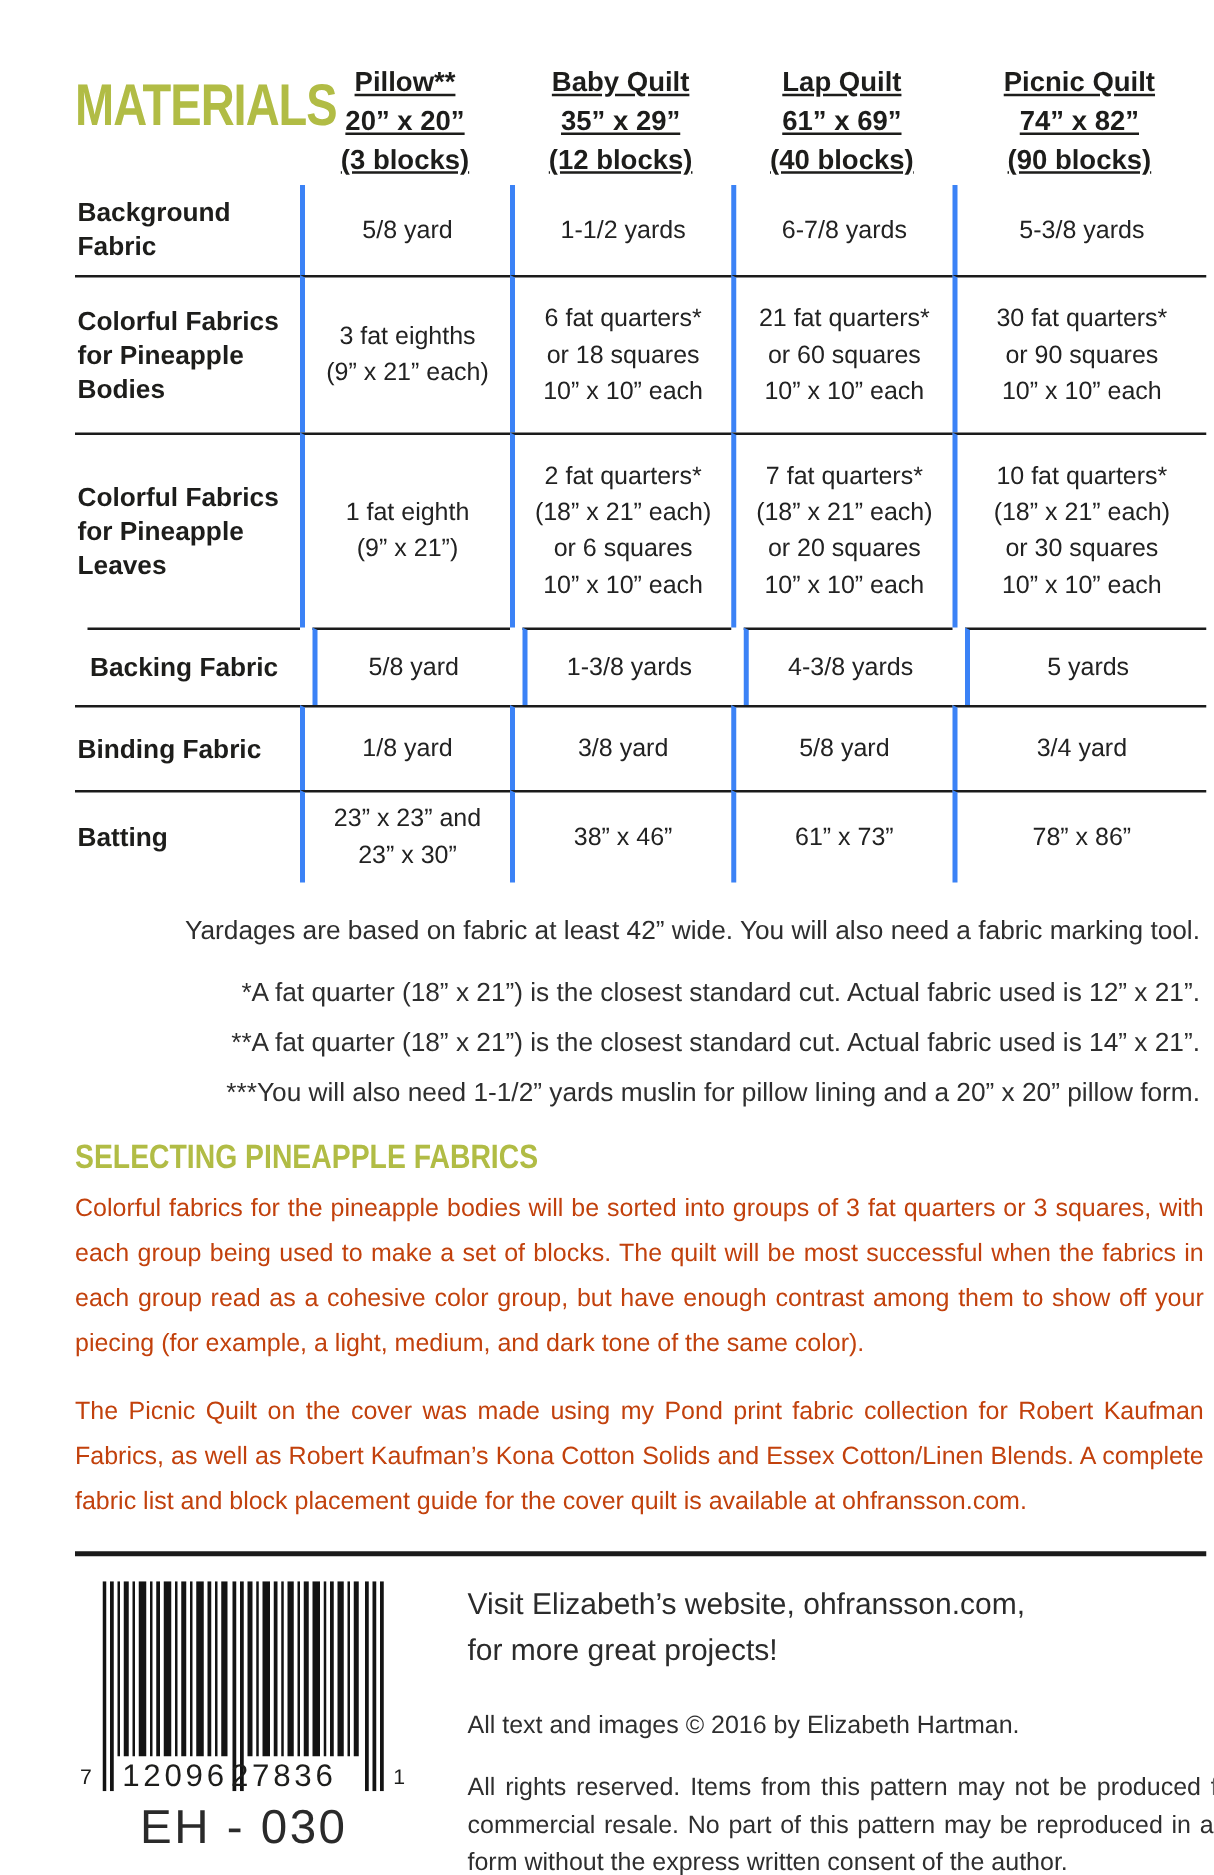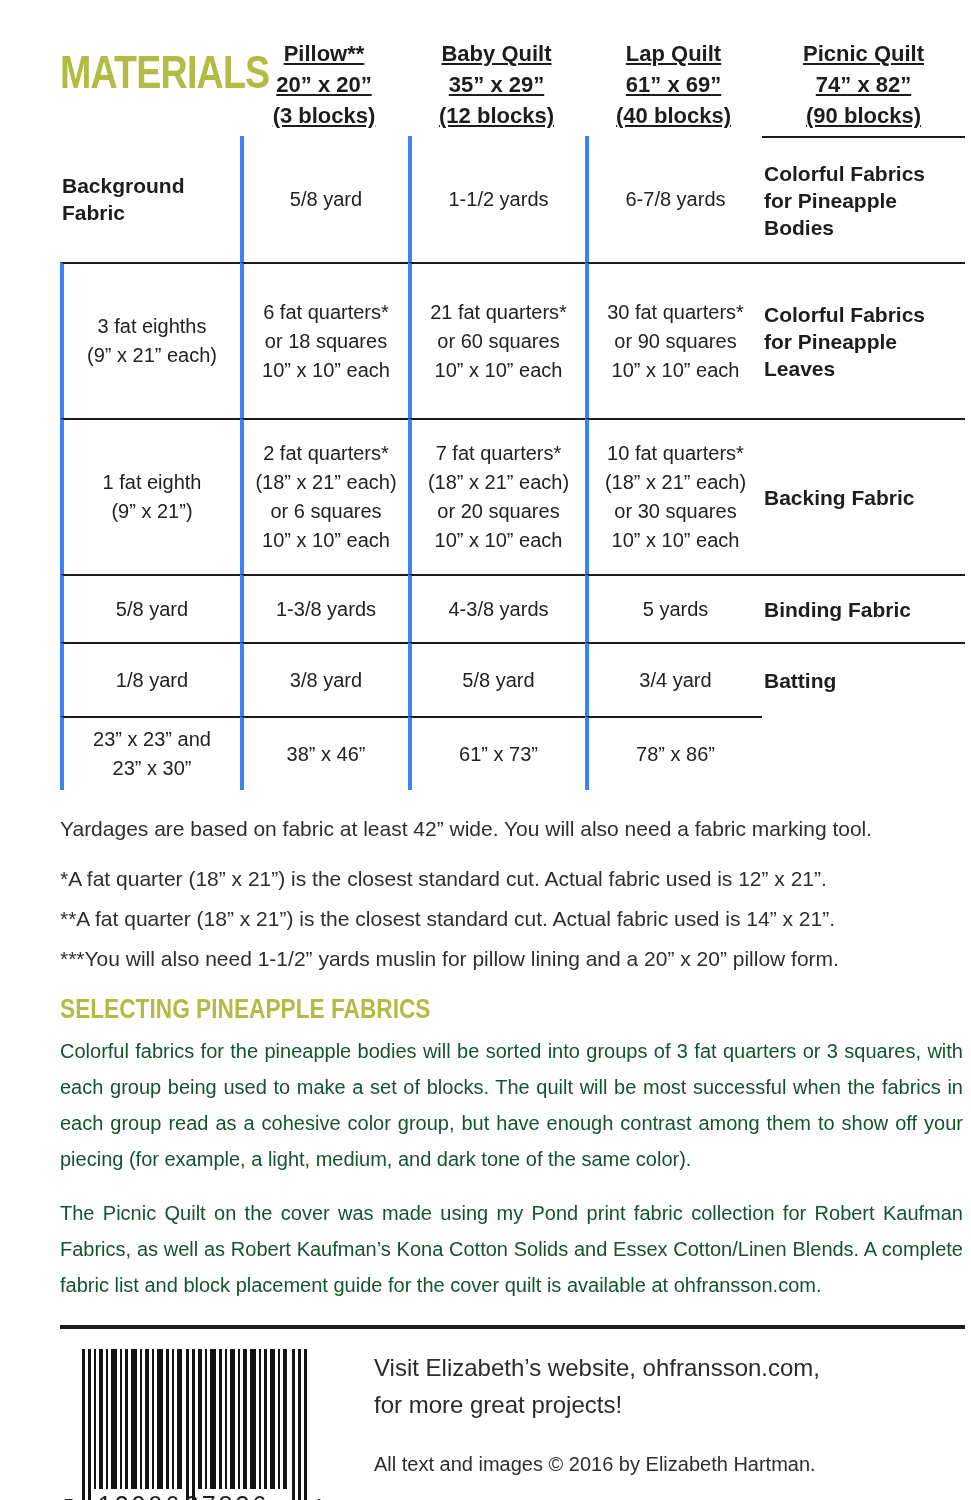--- a/index.html
+++ b/index.html
@@ -1,44 +1,44 @@
 <!DOCTYPE html>
 <html><head>
 <meta charset="utf-8">
 <style>
   html,body{margin:0;padding:0;background:#ffffff;}
   body{width:971px;height:1500px;overflow:hidden;
        font-family:"Liberation Sans",sans-serif;color:#1d1d1b;}
-  .page{box-sizing:border-box;width:971px;height:1500px;padding:38px 6px 0 60px;}
+  .page{box-sizing:border-box;width:971px;height:1500px;padding:50px 6px 0 60px;}
 
   
   .mat-table{display:grid;grid-template-columns:180px 168px 177px 177px 203px;width:905px;}
   .mat-title{font-size:47px;font-weight:bold;color:#b1bc45;letter-spacing:-1px;
              transform:scaleX(.80);transform-origin:left top;white-space:nowrap;
              align-self:start;margin-top:6px;}
   .hcell{text-align:center;font-weight:bold;font-size:22px;line-height:31px;padding-bottom:5px;text-decoration:underline;}
   .cell{box-sizing:border-box;display:flex;}
   .lbl{font-weight:bold;font-size:21px;line-height:27px;align-items:center;text-align:left;
        white-space:pre-line;padding:4px 4px 4px 2px;}
   .val{align-items:center;justify-content:center;text-align:center;font-size:20px;
        line-height:29px;color:#222;white-space:pre-line;padding:4px 6px;}
   .bL{border-left:4px solid #3b82f6;}
   .bT{border-top:2px solid #1b1b1b;}
   .r1{min-height:72px;} .r2{min-height:126px;} .r3{min-height:156px;}
-  .r4{min-height:62px;} .r5{min-height:68px;} .r6{min-height:74px;}
-
-  
-  .note{font-size:21px;line-height:26px;color:#2e2e2e;margin:14px 0 0 0;width:900px;}
+  .r4{min-height:62px;margin-left:10px;} .r5{min-height:68px;} .r6{min-height:74px;}
+
+  
+  .note{font-size:21px;line-height:26px;color:#2e2e2e;margin:14px 0 0 0;width:900px;text-align:right;}
   .note.first{margin-top:26px;margin-bottom:24px;}
 
   
   .sec-head{font-size:27px;font-weight:bold;color:#b1bc45;letter-spacing:0;
             transform:scaleX(.84);transform-origin:left top;white-space:nowrap;
             margin:22px 0 0 0;}
-  .para{font-size:20px;line-height:36px;color:#14532d;width:903px;text-align:justify;margin:8px 0 0 0;}
+  .para{font-size:20px;line-height:36px;color:#c2410c;width:903px;text-align:justify;margin:8px 0 0 0;}
   .para+.para{margin-top:18px;}
 
   
   .divider{width:905px;height:4px;background:#1b1b1b;margin-top:22px;}
   .footer{display:flex;margin-top:20px;}
   .bc-col{width:300px;flex:0 0 300px;}
   .bc-wrap{position:relative;width:226px;height:168px;margin-left:22px;}
   .bc-wrap svg{position:absolute;left:0;top:0;}
   .bc-side{position:absolute;bottom:1px;font-size:17px;color:#1d1d1b;}
   .bc-side.l{left:-18px;} .bc-side.r{right:-16px;}
@@ -79,20 +79,21 @@
       <div>Picnic Quilt</div>
       <div>74” x 82”</div>
       <div>(90 blocks)</div>
     </div>
 
     <div class="cell lbl r1">Background
 Fabric</div>
     <div class="cell val bL r1">5/8 yard</div>
     <div class="cell val bL r1">1-1/2 yards</div>
     <div class="cell val bL r1">6-7/8 yards</div>
+    <div class="cell val bL r1">5-3/8 yards</div>
 
     <div class="cell lbl bT r2">Colorful Fabrics
 for Pineapple
 Bodies</div>
     <div class="cell val bL bT r2">3 fat eighths
 (9” x 21” each)</div>
     <div class="cell val bL bT r2">6 fat quarters*
 or 18 squares
 10” x 10” each</div>
     <div class="cell val bL bT r2">21 fat quarters*

